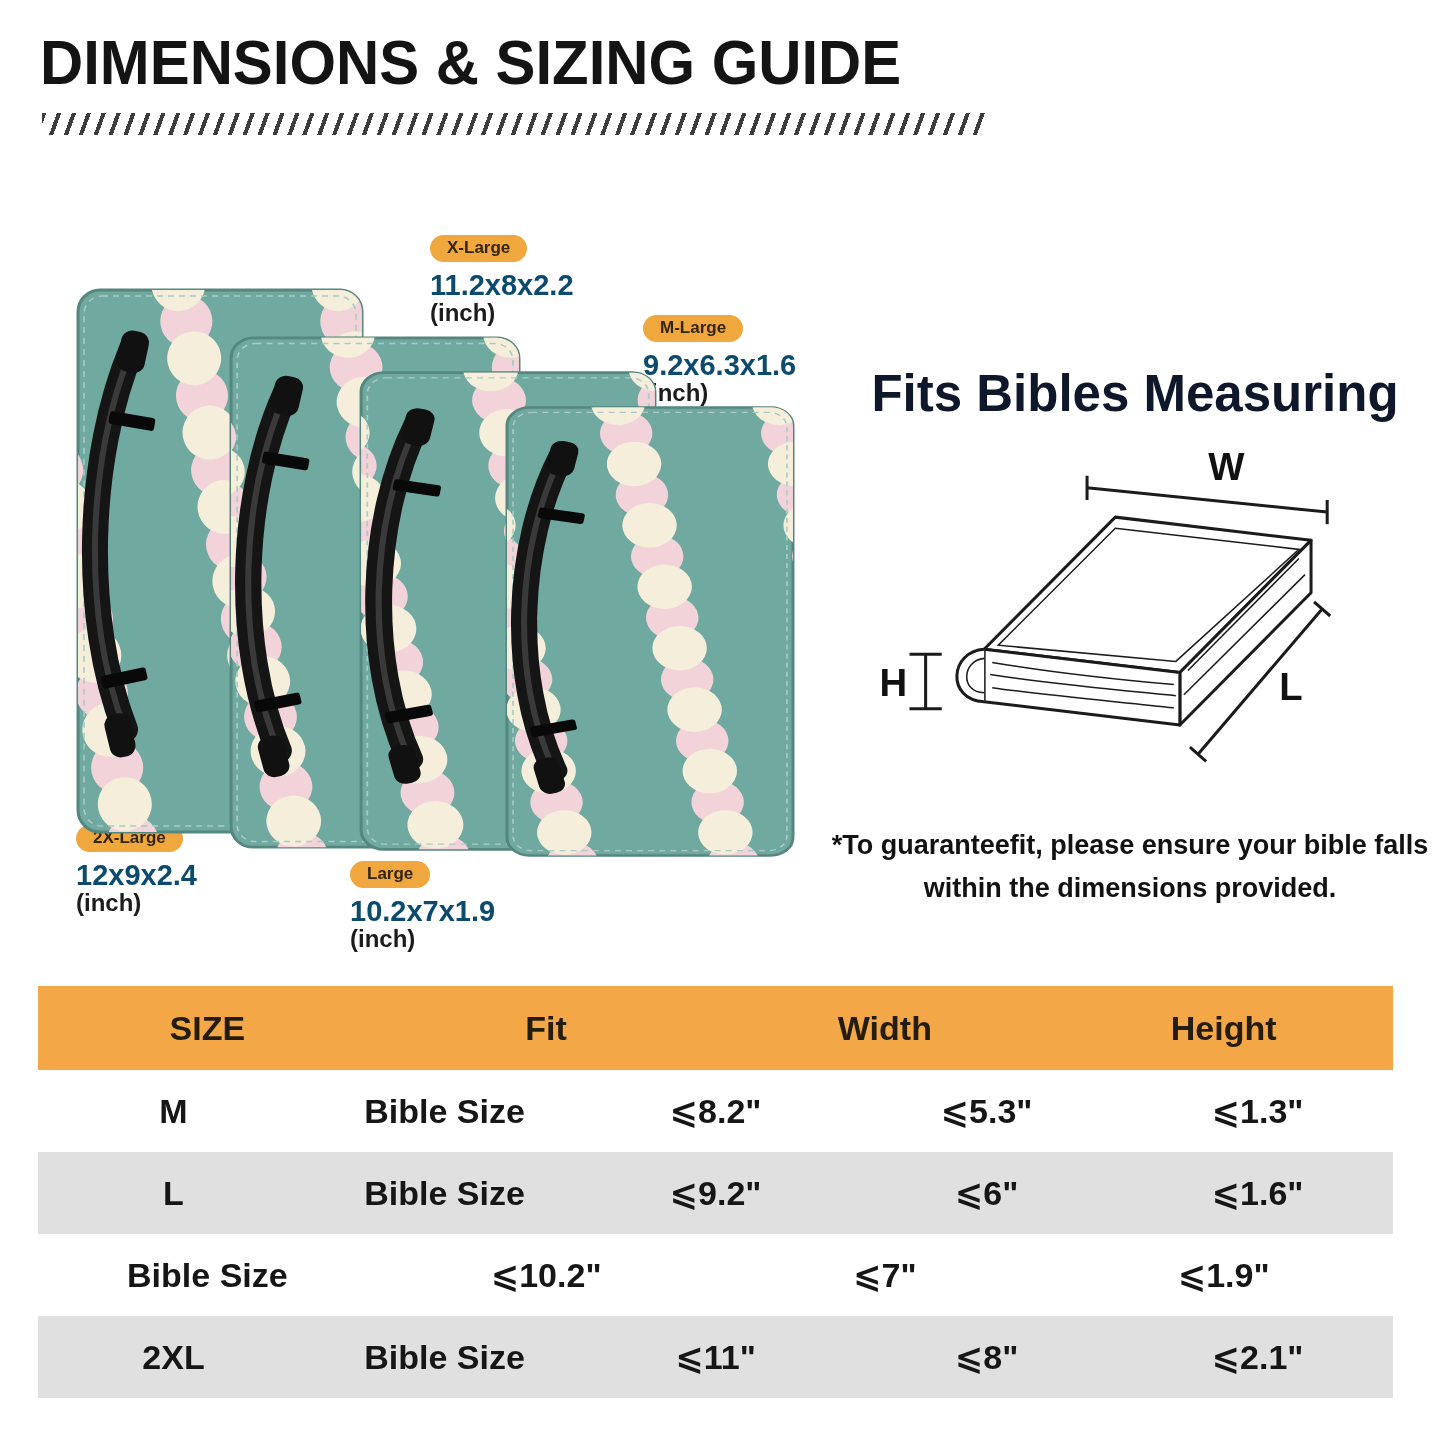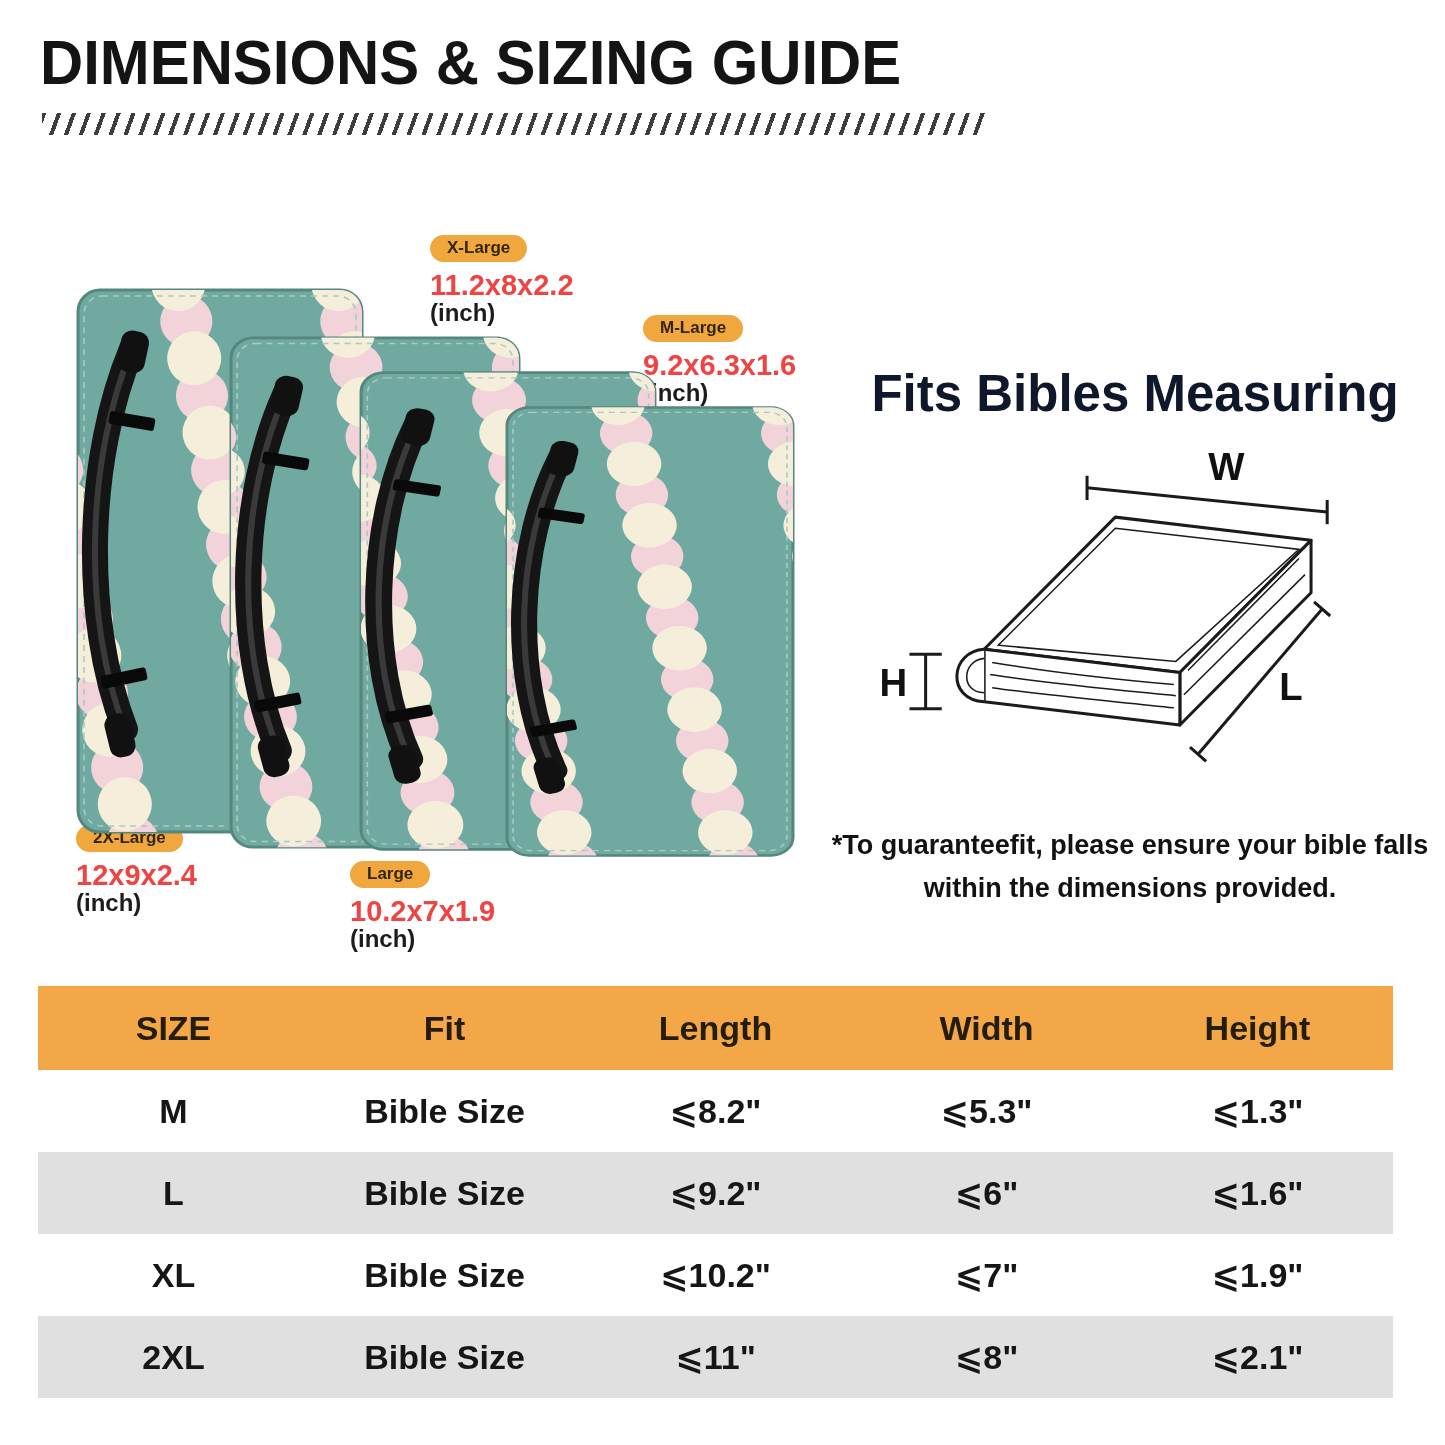--- a/index.html
+++ b/index.html
@@ -24,21 +24,21 @@
   
   .scene{position:absolute;left:60px;top:230px;width:780px;height:745px;}
   .cover{position:absolute;}
   .cover svg{display:block;width:100%;height:100%;}
   
   .size-label{position:absolute;}
   .pill{
     display:inline-block;background:#F0A73E;color:#33250a;font-weight:700;
     font-size:17px;line-height:1.1;padding:4px 17px;border-radius:22px;
   }
-  .dims{font-weight:700;font-size:29px;color:#ef4444;line-height:1.05;margin-top:8px;}
+  .dims{font-weight:700;font-size:29px;color:#0c4a6e;line-height:1.05;margin-top:8px;}
   .unit{font-weight:700;font-size:24px;color:#1c1c1c;line-height:1.1;}
   
   .fits-heading{
     position:absolute;left:845px;top:336px;width:580px;text-align:center;
     font-size:51px;font-weight:800;color:#0f172a;white-space:nowrap;margin-top:28px;
   }
   .book-diagram{position:absolute;left:855px;top:436px;width:565px;height:360px;}
   .fit-note{
     position:absolute;left:828px;top:824px;width:604px;text-align:center;
     font-weight:700;font-size:27px;color:#121212;line-height:1.6;
@@ -249,40 +249,38 @@
 
   <div class="fit-note">
     <div>*To guaranteefit, please ensure your bible falls</div>
     <div>within the dimensions provided.</div>
   </div>
 
   <div class="size-table">
     <div class="t-header">
       <div class="t-cell">SIZE</div>
       <div class="t-cell">Fit</div>
-      <div class="t-cell">Length</div>
       <div class="t-cell">Width</div>
       <div class="t-cell">Height</div>
     </div>
     <div class="t-row">
       <div class="t-cell">M</div>
       <div class="t-cell">Bible Size</div>
       <div class="t-cell">⩽8.2"</div>
       <div class="t-cell">⩽5.3"</div>
       <div class="t-cell">⩽1.3"</div>
     </div>
     <div class="t-row alt">
       <div class="t-cell">L</div>
       <div class="t-cell">Bible Size</div>
       <div class="t-cell">⩽9.2"</div>
       <div class="t-cell">⩽6"</div>
       <div class="t-cell">⩽1.6"</div>
     </div>
     <div class="t-row">
-      <div class="t-cell">XL</div>
       <div class="t-cell">Bible Size</div>
       <div class="t-cell">⩽10.2"</div>
       <div class="t-cell">⩽7"</div>
       <div class="t-cell">⩽1.9"</div>
     </div>
     <div class="t-row alt">
       <div class="t-cell">2XL</div>
       <div class="t-cell">Bible Size</div>
       <div class="t-cell">⩽11"</div>
       <div class="t-cell">⩽8"</div>

